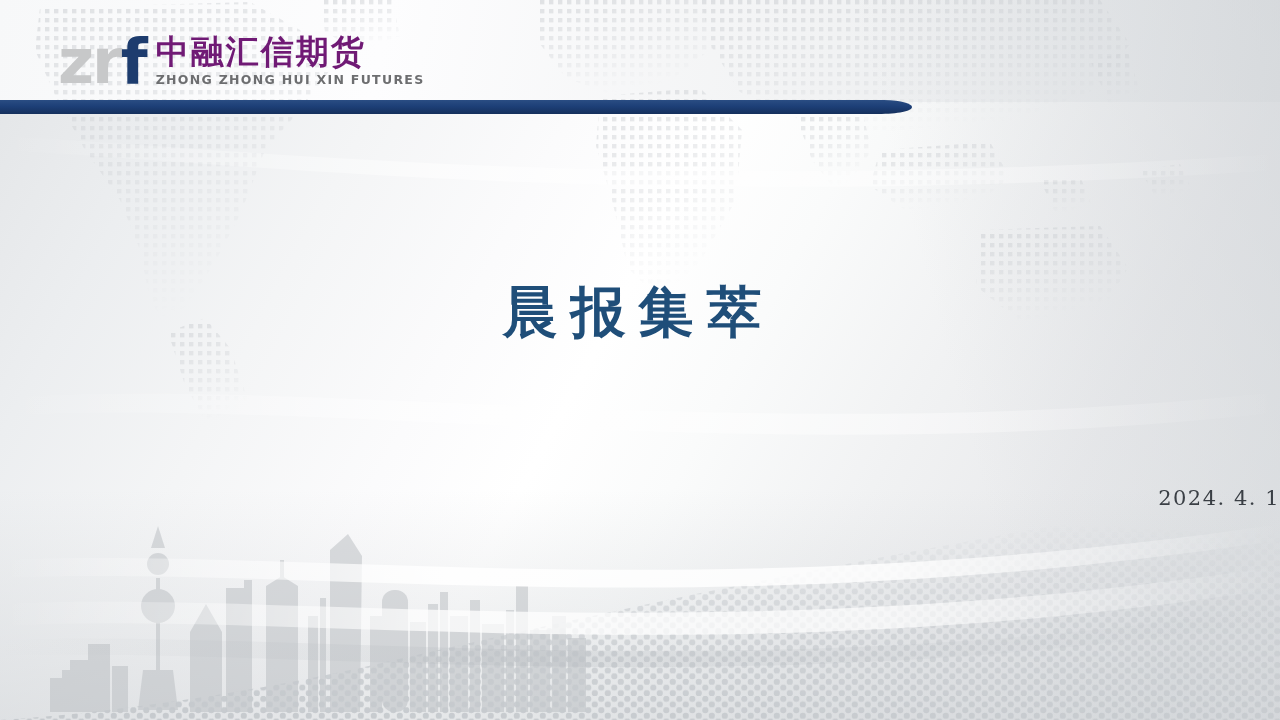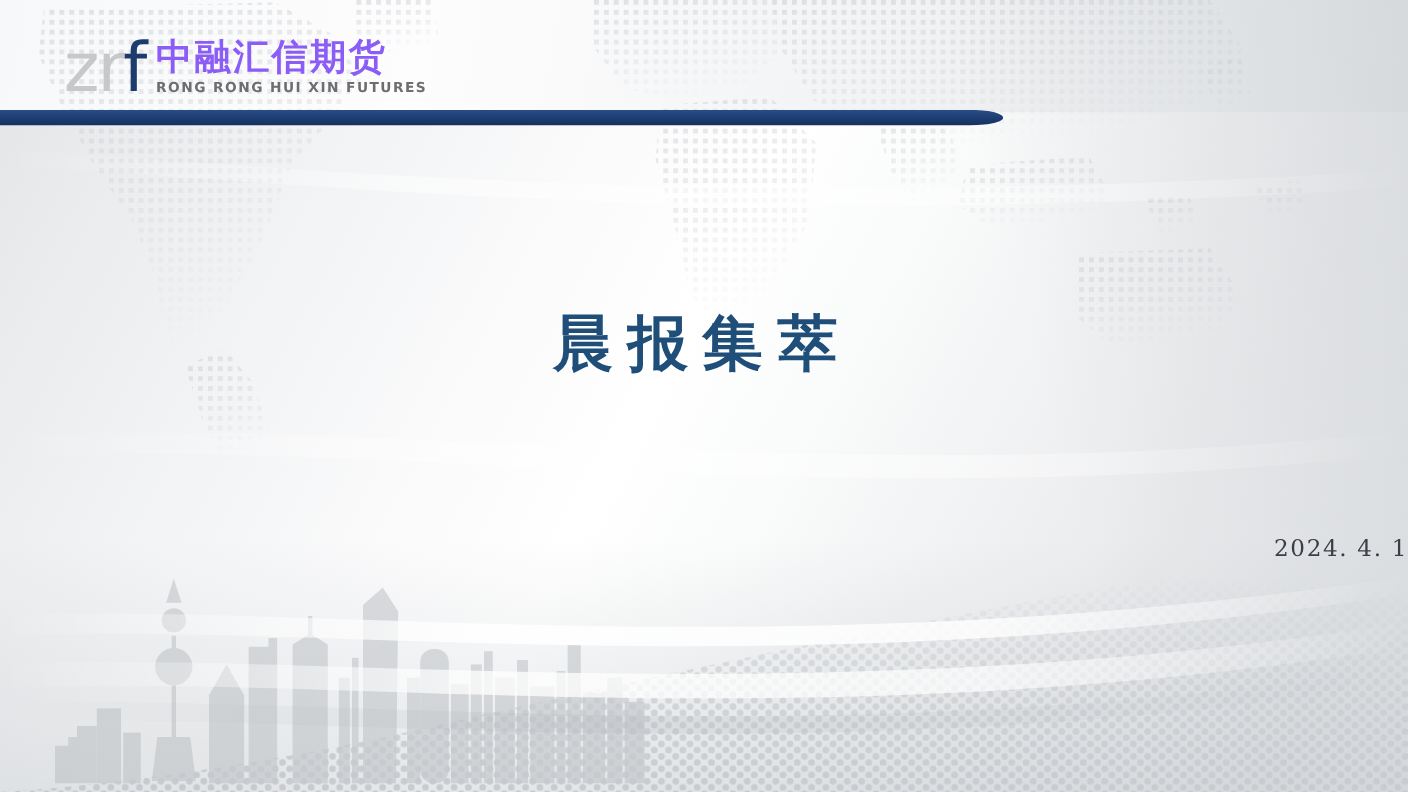--- a/index.html
+++ b/index.html
@@ -96,35 +96,35 @@
     position: absolute;
     left: 58px;
     top: 34px;
     display: flex;
     align-items: flex-end;
     gap: 10px;
   }
   .logo-mark {
     font-size: 62px;
     line-height: .9;
-    font-weight: 400;
+    font-weight: 700;
     letter-spacing: -2px;
     font-family: "DejaVu Sans", sans-serif;
   }
   .logo-mark .zr { color: #c7c8c9; }
   .logo-mark .f  { color: #1d3c6e; }
   .logo-text-block {
     display: flex;
     flex-direction: column;
     padding-bottom: 3px;
   }
   .logo-cn {
     font-size: 33px;
     font-weight: 700;
-    color: #8b5cf6;
+    color: #701a75;
     letter-spacing: 2px;
     line-height: 1.08;
     font-family: "DejaVu Sans", sans-serif;
   }
   .logo-en {
     font-size: 12.5px;
     font-weight: 700;
     color: #6d6e70;
     letter-spacing: 1.3px;
     line-height: 1.2;
@@ -308,21 +308,21 @@
       <path d="M0,136 C260,150 640,196 1280,154 L1280,170 C640,212 260,164 0,150 Z" fill="url(#glow)" opacity="0.55"></path>
       <path d="M0,398 C320,376 760,448 1280,392 L1280,412 C760,470 320,396 0,416 Z" fill="url(#glow)" opacity="0.5"></path>
     </svg>
   </div>
 
   <div class="header">
     <div class="logo-wrap">
       <div class="logo-mark"><span class="zr">zr</span><span class="f">f</span></div>
       <div class="logo-text-block">
         <div class="logo-cn">中融汇信期货</div>
-        <div class="logo-en">RONG RONG HUI XIN FUTURES</div>
+        <div class="logo-en">ZHONG ZHONG HUI XIN FUTURES</div>
       </div>
     </div>
   </div>
 
   <div class="bluebar">
     <svg width="912" height="14" viewBox="0 0 912 14" xmlns="http://www.w3.org/2000/svg">
       <defs>
         <linearGradient id="barg" x1="0" y1="0" x2="0" y2="1">
           <stop offset="0%" stop-color="#2a4d83"></stop>
           <stop offset="45%" stop-color="#1d3f77"></stop>

